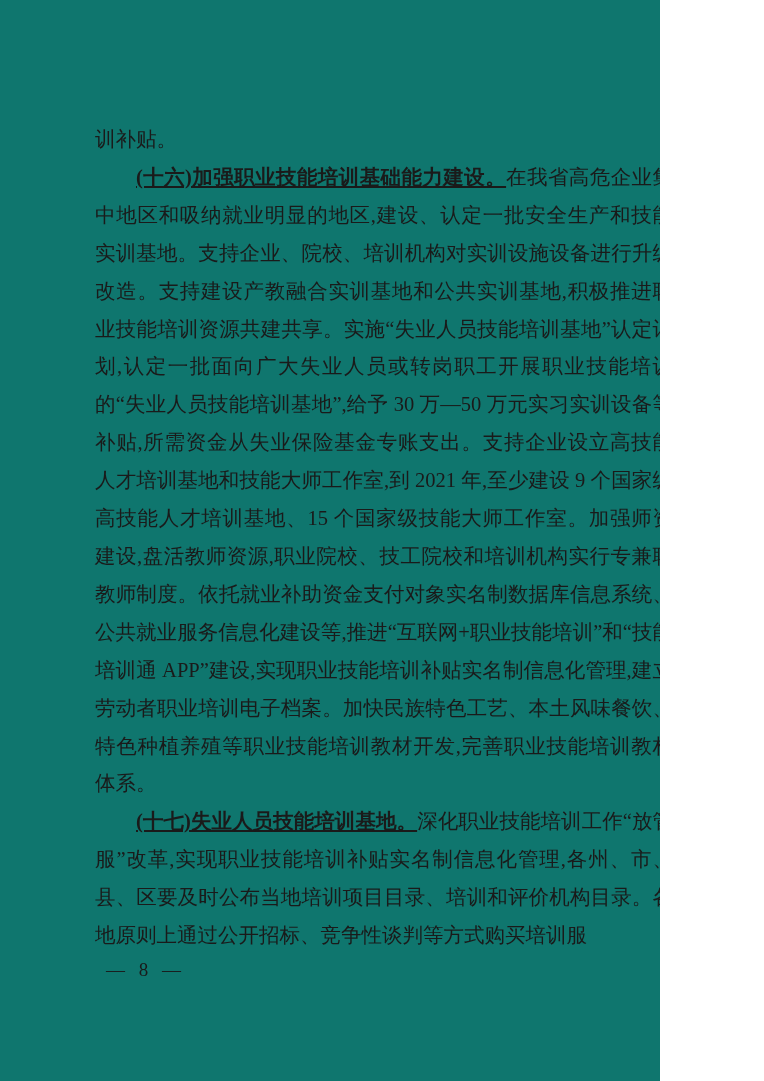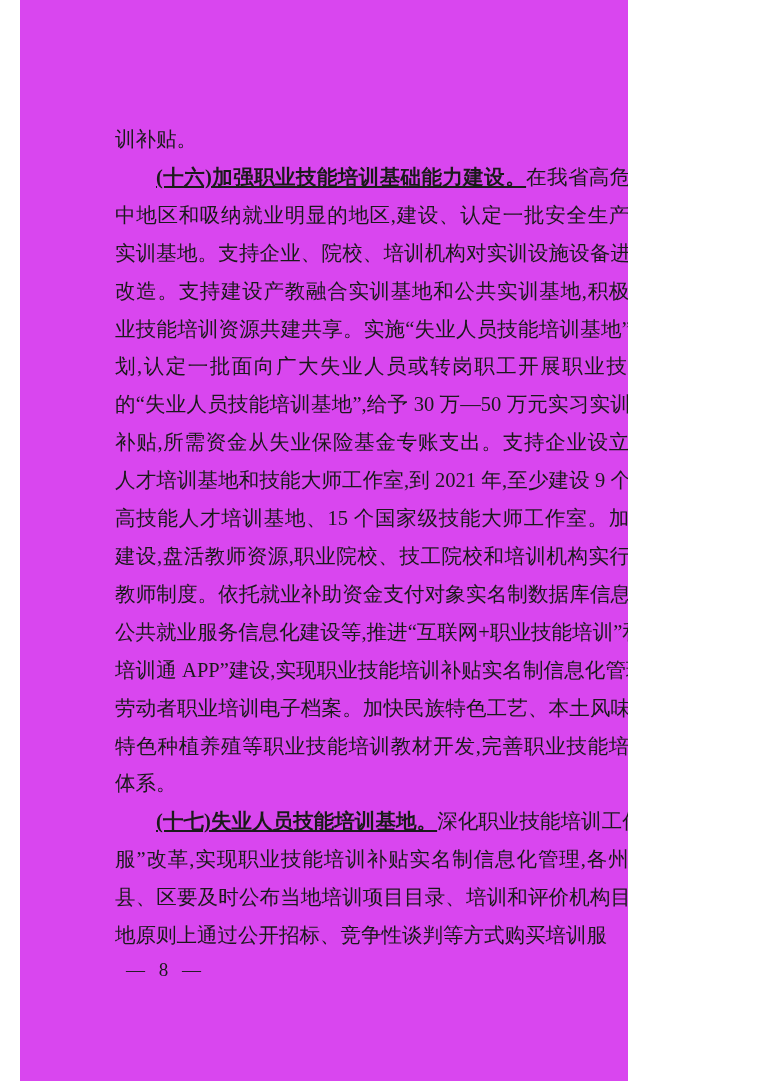--- a/index.html
+++ b/index.html
@@ -2,26 +2,25 @@
 <html><head>
 <meta charset="utf-8">
 <style>
   html, body {
     margin: 0;
     padding: 0;
     background: #ffffff;
   }
   .page {
     position: relative;
-    width: 608px;
+    width: 660px;
     height: 1081px;
-    background: #d946ef;
+    background: #0f766e;
     overflow: hidden;
     font-family: "Liberation Serif", "DejaVu Serif", serif;
-    margin-left: 20px;
   }
   .content {
     position: absolute;
     left: 95px;
     top: 121px;
     width: 578px;
   }
   .para {
     margin: 0;
     padding: 0;

